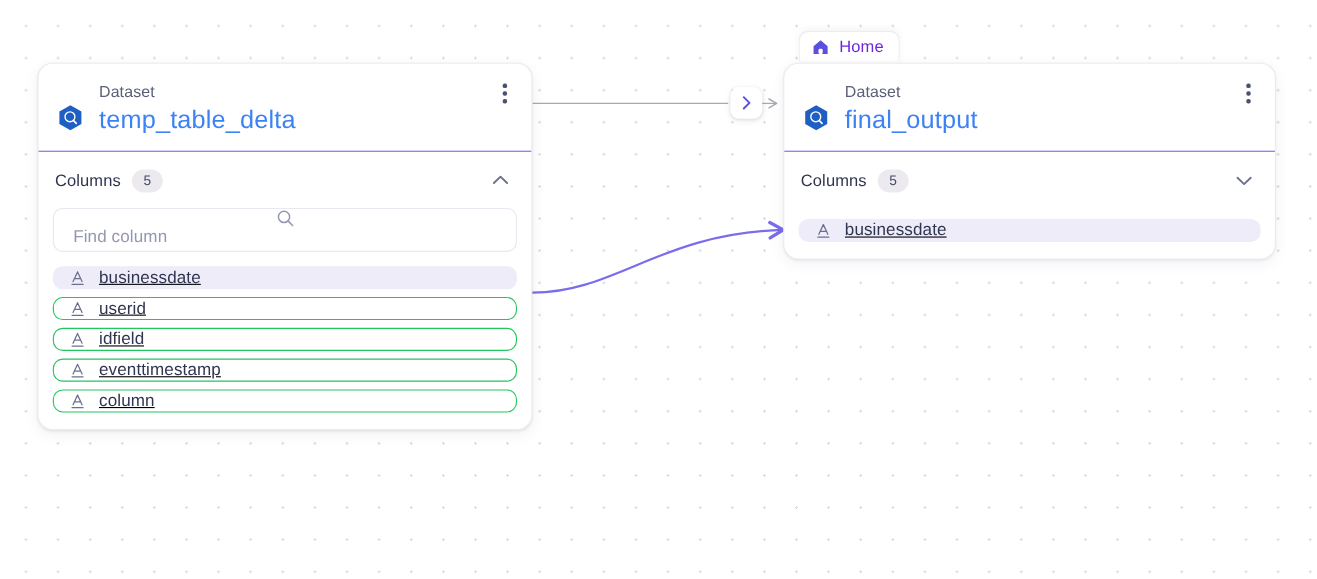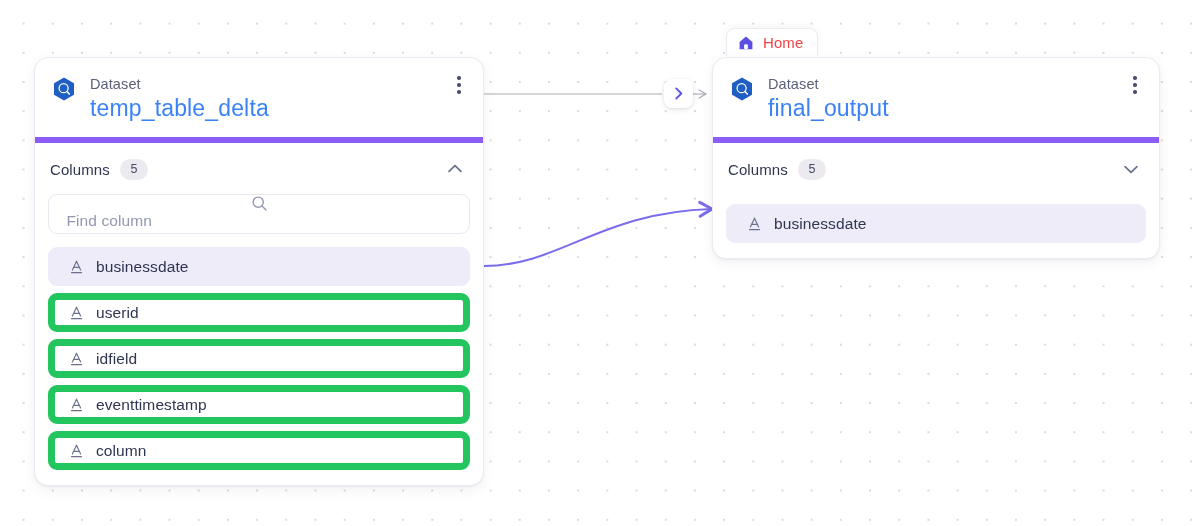--- a/index.html
+++ b/index.html
@@ -41,23 +41,23 @@
     background: #ffffff;
     border-radius: 14px;
     border: 1px solid #eceaf2;
     box-shadow: 0 1px 2px rgba(23,23,48,.06),
                 0 4px 14px rgba(23,23,48,.055);
     z-index: 3;
   }
 
   .node-header {
     display: flex;
-    align-items: flex-start;
+    align-items: flex-end;
     padding: 17px 18px 16px 15px;
-    border-bottom: 6px solid #8b5cf6;
+    border-bottom: 1px solid #8b5cf6;
     position: relative;
   }
 
   .node-icon {
     flex: 0 0 auto;
     width: 28px;
     height: 28px;
     margin-right: 12px;
     display: block;
   }
@@ -165,28 +165,29 @@
     width: 100%;
     letter-spacing: .1px;
   }
   .search-input::placeholder { color: #9397b0; }
 
   
   .col-list { padding: 13px 13px 15px 13px; display: flex; flex-direction: column; gap: 7px; }
   .col-list.compact { padding: 11px 13px 15px 13px; }
 
   .col-row {
-    height: 39px;
-    border: 7px solid #22c55e;
+    height: 21px;
+    border: 1px solid #22c55e;
     border-radius: 9px;
     display: flex;
     align-items: center;
     padding: 0 14px;
     cursor: pointer;
     background: #ffffff;
+    text-decoration: underline;
   }
   .col-row.selected {
     background: #eeecf9;
     border-color: #eeecf9;
   }
   .type-icon { width: 15px; height: 16px; flex: 0 0 auto; }
   .col-name {
     margin-left: 12px;
     font-size: 15.5px;
     color: #2f3551;
@@ -207,21 +208,21 @@
     background: #ffffff;
     border: 1px solid #eceaf2;
     border-bottom: none;
     border-radius: 9px 9px 0 0;
     box-shadow: 0 -2px 7px rgba(23,23,48,.045);
     z-index: 2;
     cursor: pointer;
   }
   .home-label {
     font-size: 15px;
-    color: #ef4444;
+    color: #6d28d9;
     letter-spacing: .1px;
   }
   .home-icon { width: 16px; height: 16px; display: block; }
 
   
   .link-badge {
     position: absolute;
     width: 29px;
     height: 29px;
     background: #ffffff;

